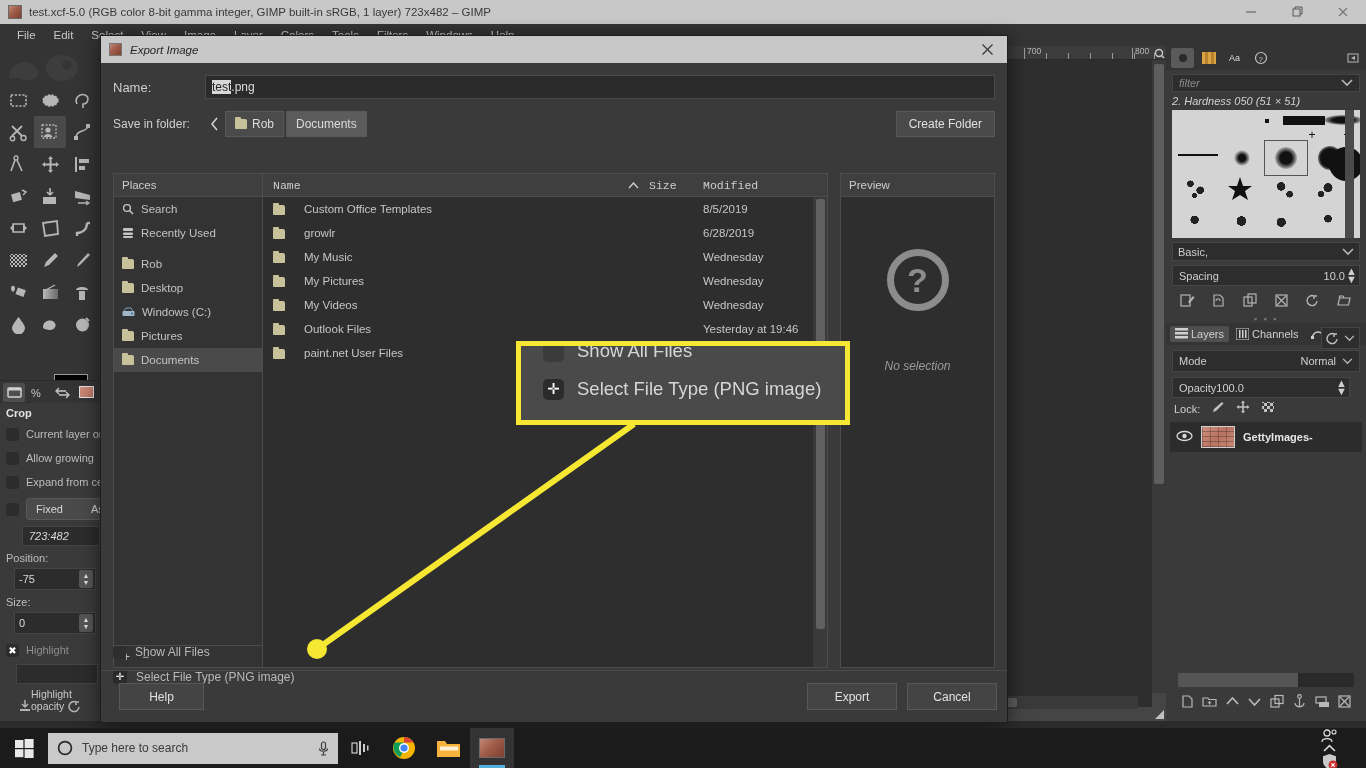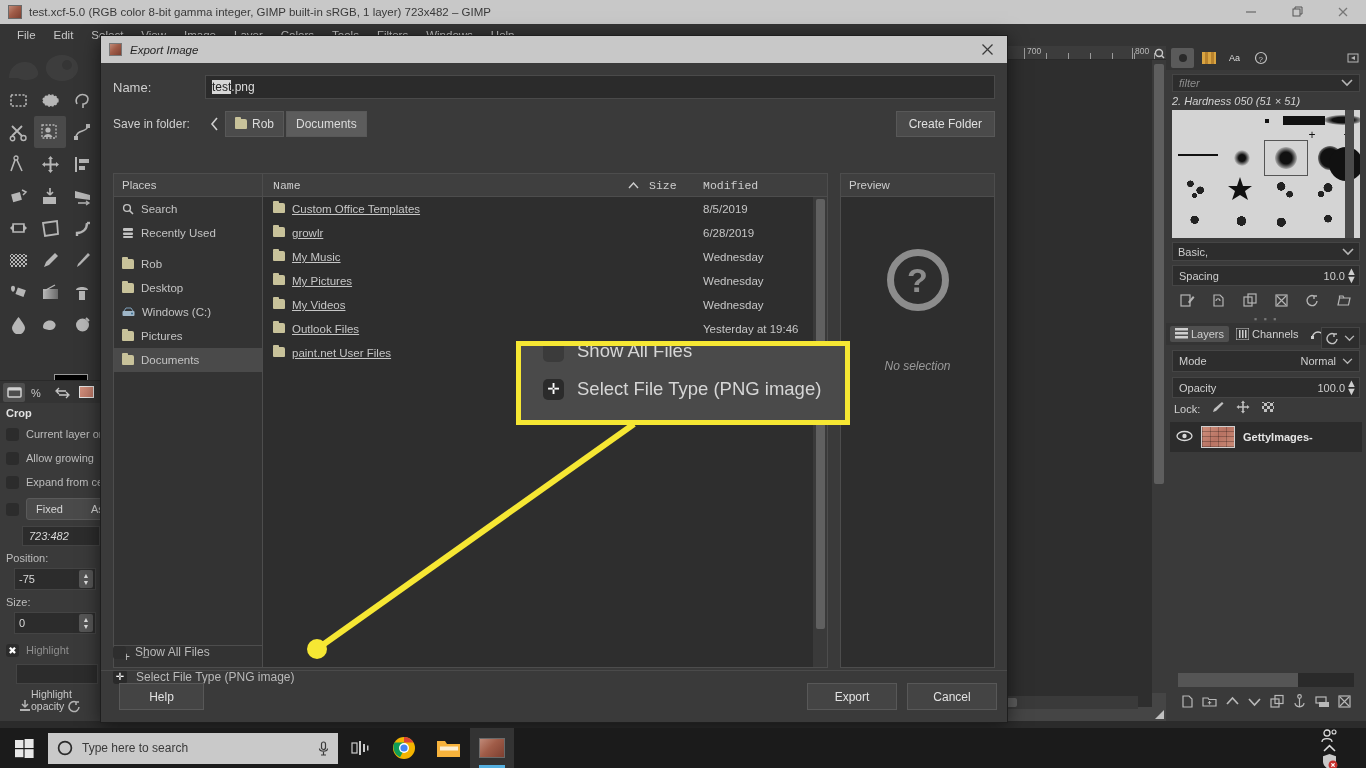--- a/index.html
+++ b/index.html
@@ -136,21 +136,21 @@
   .basic-row span { font-size:11px;color:#cfcfcf;}
   .spacing-row { margin:4px 6px 0 6px; height:21px; background:#2d2d2d;border:1px solid #454545;display:flex;align-items:center;justify-content:space-between;padding:0 14px 0 6px;position:relative;}
   .spacing-row span { font-size:11px;color:#cfcfcf;}
   .icon-row { display:flex; align-items:center; justify-content:space-around; height:26px; margin:3px 6px 0 6px; color:#b4b4b4;}
   .dock-split { height:8px; display:flex;align-items:center;justify-content:center; color:#777; font-size:9px; letter-spacing:2px;}
   .layer-tabs { display:flex; align-items:center; height:22px; background:#343434; padding-left:4px; gap:2px; position:relative;}
   .ltab { display:flex;align-items:center;gap:3px; padding:2px 5px; border-radius:2px; font-size:11px;color:#cfcfcf;}
   .ltab.sel { background:#4f4f4f; }
   .mode-row { margin:5px 6px 0 6px; height:22px; background:#2d2d2d;border:1px solid #454545; display:flex;align-items:center;padding:0 6px; justify-content:space-between;}
   .mode-row span { font-size:11px; color:#cfcfcf;}
-  .opacity-row { margin:5px 6px 0 6px; height:21px; background:#2d2d2d;border:1px solid #454545; display:flex;align-items:center;justify-content:space-between;padding:0 14px 0 6px;position:relative;}
+  .opacity-row { margin:5px 16px 0 6px; height:21px; background:#2d2d2d;border:1px solid #454545; display:flex;align-items:center;padding:0 14px 0 6px;position:relative;}
   .opacity-row span {font-size:11px;color:#cfcfcf;}
   .lock-row { display:flex;align-items:center;gap:11px;height:22px;padding-left:8px;color:#c0c0c0;}
   .lock-row .lk { font-size:11px;color:#cfcfcf;}
   .layer-item { margin:2px 4px; height:30px; background:#2c2c2c; display:flex;align-items:center;gap:8px;padding:0 6px;}
   .layer-thumb { width:34px;height:22px;border:1px solid #cfcfcf;
     background:
       repeating-linear-gradient(0deg, rgba(0,0,0,.25) 0 1px, rgba(0,0,0,0) 1px 5px),
       repeating-linear-gradient(90deg, rgba(0,0,0,.22) 0 1px, rgba(0,0,0,0) 1px 8px),
       linear-gradient(135deg,#d0907d,#b87363,#c98a76);}
   .layer-name { font-size:11px;color:#e6e6e6;font-weight:bold;white-space:nowrap;}
@@ -194,21 +194,21 @@
   .place-item.sel { background:#4a4a4a; }
   .place-sep { height:7px; }
   .places-foot { margin-top:auto; height:22px; border-top:1px solid #4d4d4d; display:flex;align-items:center;gap:12px;padding-left:9px;color:#b9b9b9;font-size:12px;}
 
   .filelist { flex:1; background:#2e2e2e; border:1px solid #4d4d4d; border-left:none; position:relative; overflow:hidden;}
   .fl-head { height:23px; background:#3f3f3f; border-bottom:1px solid #4d4d4d; display:flex; align-items:center; font-size:11.5px;color:#cdcdcd;font-family:Liberation Mono, monospace;}
   .fl-h-name { flex:1; padding-left:10px; display:flex;align-items:center;justify-content:space-between;padding-right:6px;}
   .fl-h-size { width:52px; padding-left:4px; }
   .fl-h-mod { width:130px; padding-left:6px; }
   .fl-row { height:24px; display:flex; align-items:center; font-size:11.5px; color:#c6c6c6; }
-  .fl-name { flex:1; display:flex;align-items:flex-start;gap:7px; padding-left:10px;text-decoration:underline;}
+  .fl-name { flex:1; display:flex;align-items:flex-end;gap:19px; padding-left:10px;}
   .fl-size { width:52px; }
   .fl-mod { width:130px; padding-left:6px; }
   .fl-scroll { position:absolute; right:0; top:23px; bottom:0; width:14px; background:#3a3a3a;}
   .fl-thumb { position:absolute; left:3px; top:2px; width:9px; height:430px; background:#606060; border-radius:2px;}
 
   .preview { width:155px; margin-left:12px; background:#2e2e2e; border:1px solid #4d4d4d; position:relative; display:flex;flex-direction:column;}
   .pv-head { height:23px; background:#3f3f3f; border-bottom:1px solid #4d4d4d; display:flex;align-items:center;padding-left:8px;font-size:11.5px;color:#cdcdcd;}
   .pv-body { flex:1; display:flex;flex-direction:column;align-items:center;justify-content:flex-start;padding-top:52px;gap:48px;}
   .pv-q { width:62px;height:62px;border:7px solid #8c8c8c;border-radius:50%;display:flex;align-items:center;justify-content:center;color:#8c8c8c;font-size:34px;font-weight:bold;}
   .pv-none { font-size:12px;color:#9a9a9a;font-style:italic;}

